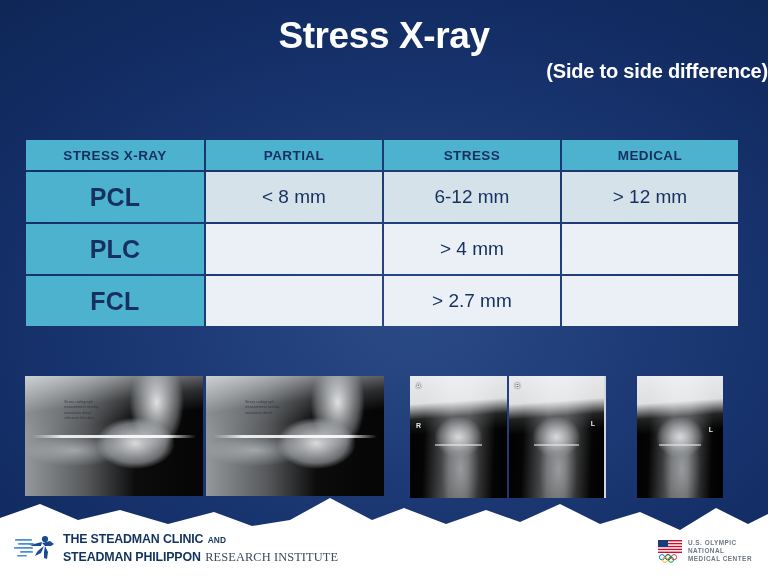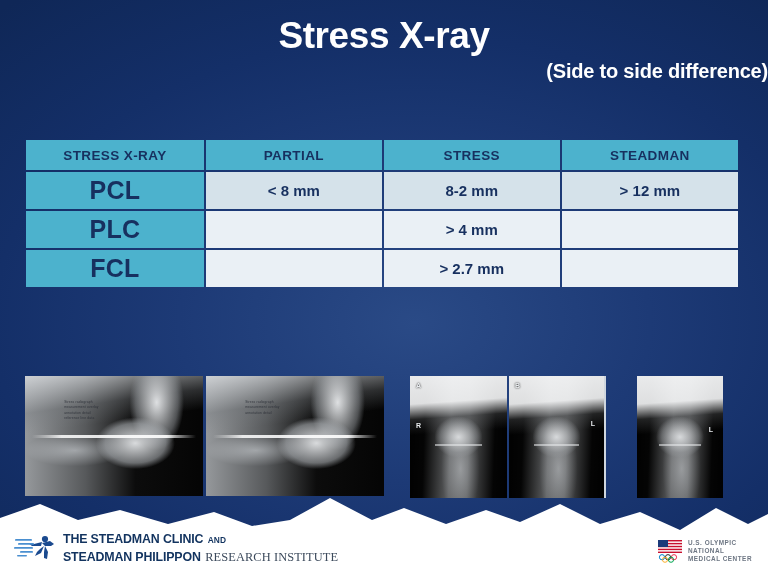--- a/index.html
+++ b/index.html
@@ -31,24 +31,24 @@
   table.data { width: 100%; border-collapse: separate; border-spacing: 2px; }
   table.data th, table.data td {
     text-align: center; vertical-align: middle;
     color: #17305f; border: 0;
   }
   table.data thead th {
     background: #4cb2cd; height: 30px;
     font-size: 13.5px; font-weight: bold; letter-spacing: 0.4px;
   }
   td.rowlabel {
-    background: #4cb2cd; width: 180px; height: 37px;
+    background: #4cb2cd; width: 180px; height: 50px;
     font-size: 25px; font-weight: bold; letter-spacing: 0.2px;
   }
-  td.val { font-size: 15px; font-weight: bold; }
+  td.val { font-size: 19px; font-weight: normal; }
   tr.shade td.val { background: #d5e2ea; }
   tr.light td.val { background: #eaf0f5; }
   col.c-partial  { width: 178px; }
   col.c-total    { width: 178px; }
   col.c-combined { width: 178px; }
 
   
   .xray-strip { position: absolute; left: 0; top: 376px; width: 768px; height: 122px; }
   .xpanel { position: absolute; top: 0; background: #060606; overflow: hidden; }
   .xp1 { left: 25px;  width: 178px; height: 120px; }
@@ -128,28 +128,28 @@
         <col class="c-label">
           <col class="c-partial">
           <col class="c-total">
           <col class="c-combined">
       </colgroup>
       <thead>
         <tr>
           <th>STRESS X-RAY</th>
           <th>PARTIAL</th>
           <th>STRESS</th>
-          <th>STEADMAN</th>
+          <th>MEDICAL</th>
         </tr>
       </thead>
       <tbody>
         <tr class="shade">
           <td class="rowlabel">PCL</td>
           <td class="val">&lt; 8 mm</td>
-          <td class="val">8-2 mm</td>
+          <td class="val">6-12 mm</td>
           <td class="val">&gt; 12 mm</td>
         </tr>
         <tr class="light">
           <td class="rowlabel">PLC</td>
           <td class="val"></td>
           <td class="val">&gt; 4 mm</td>
           <td class="val"></td>
         </tr>
         <tr class="light">
           <td class="rowlabel">FCL</td>

